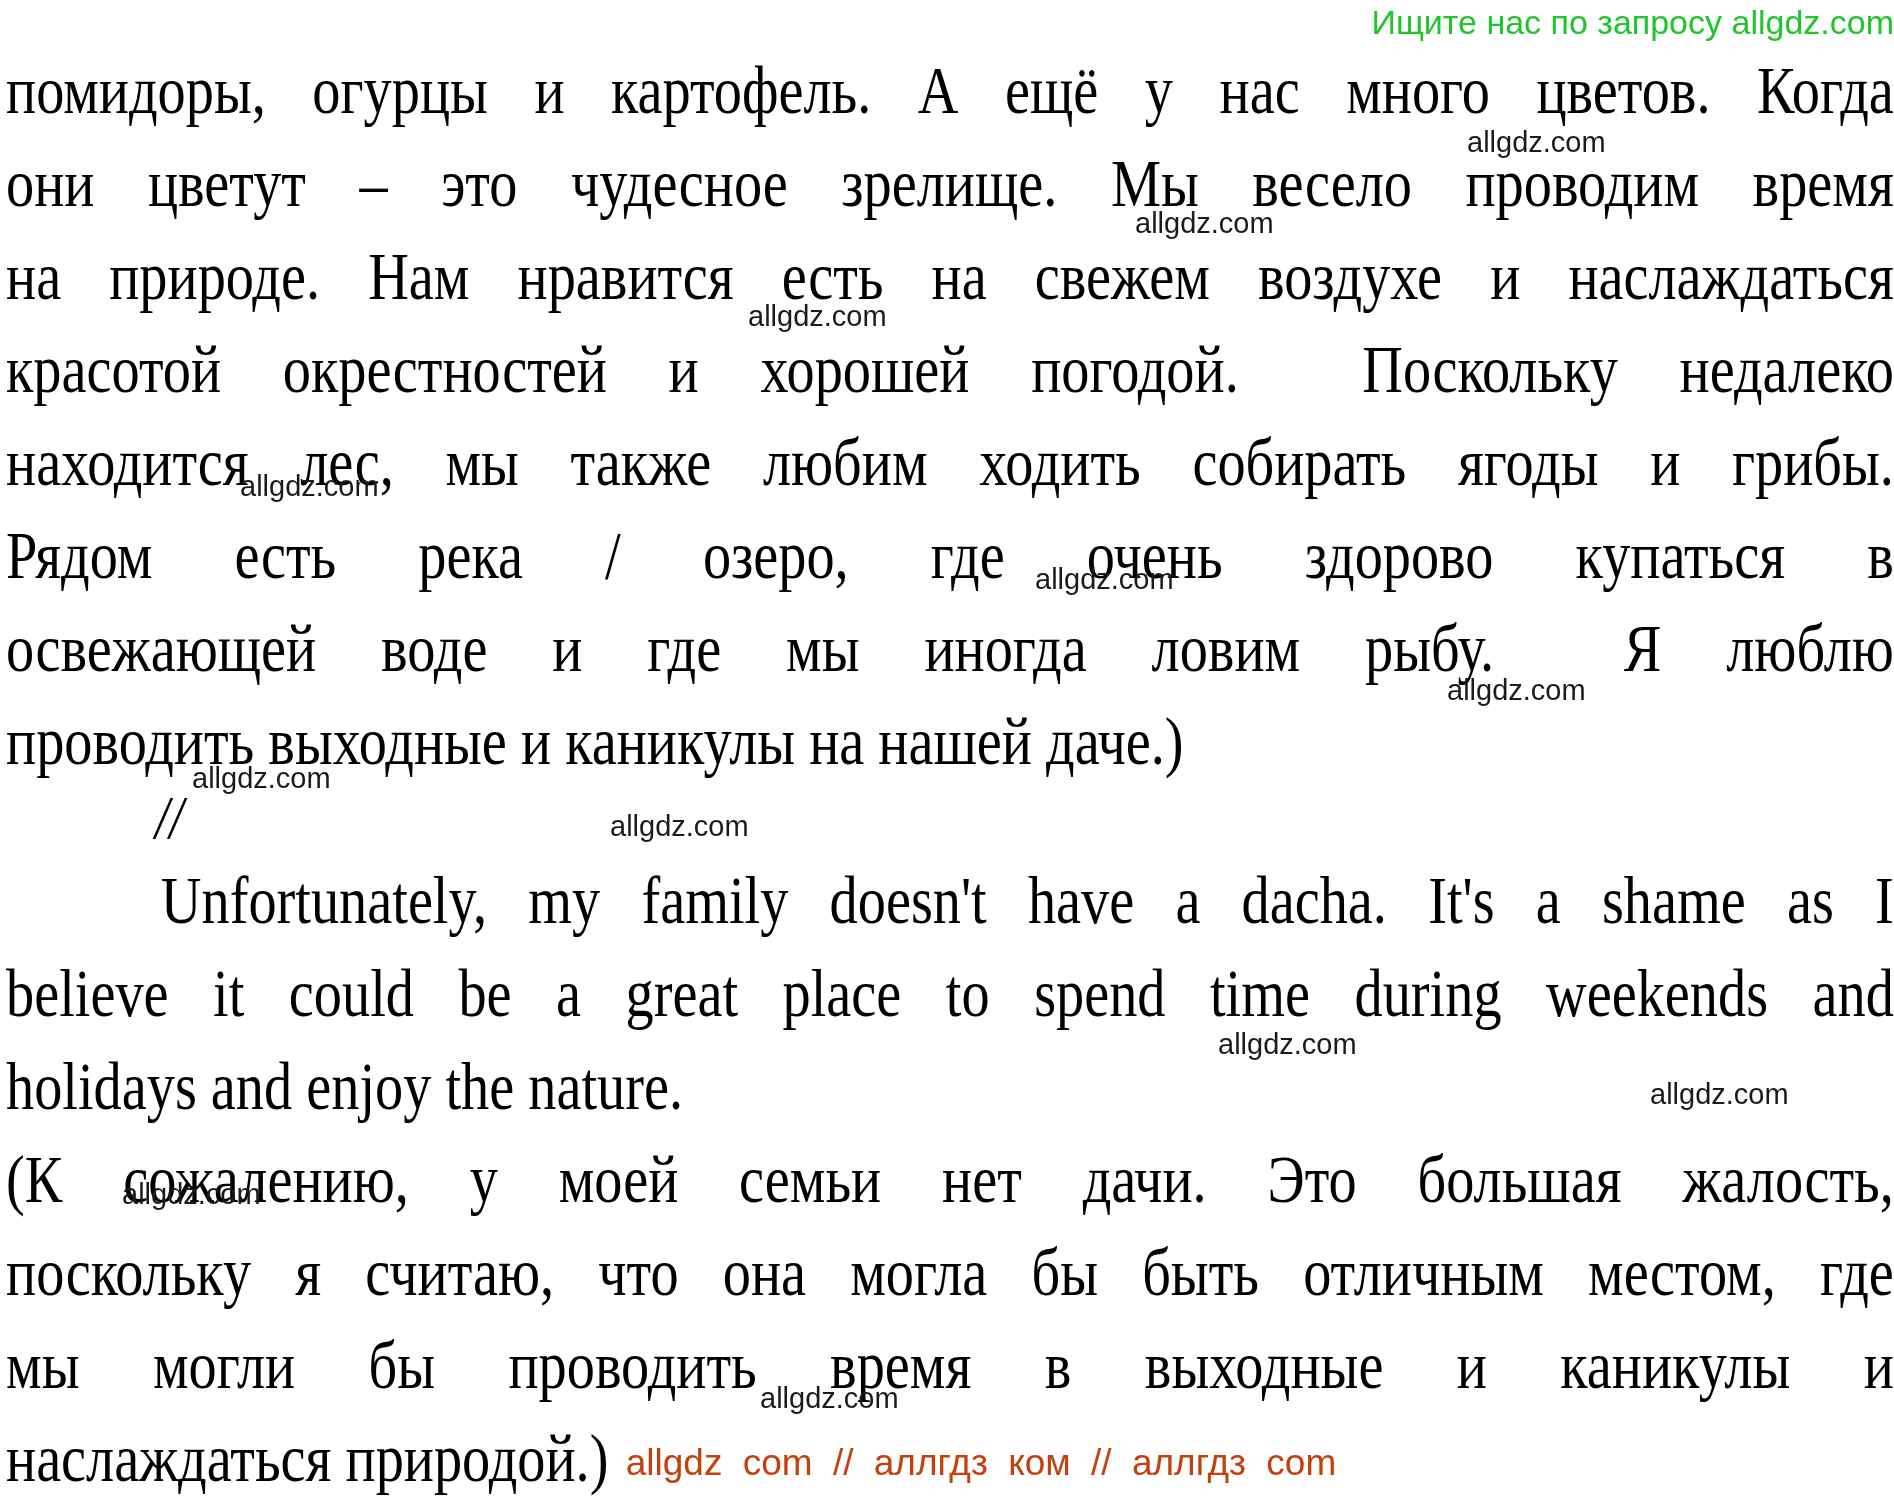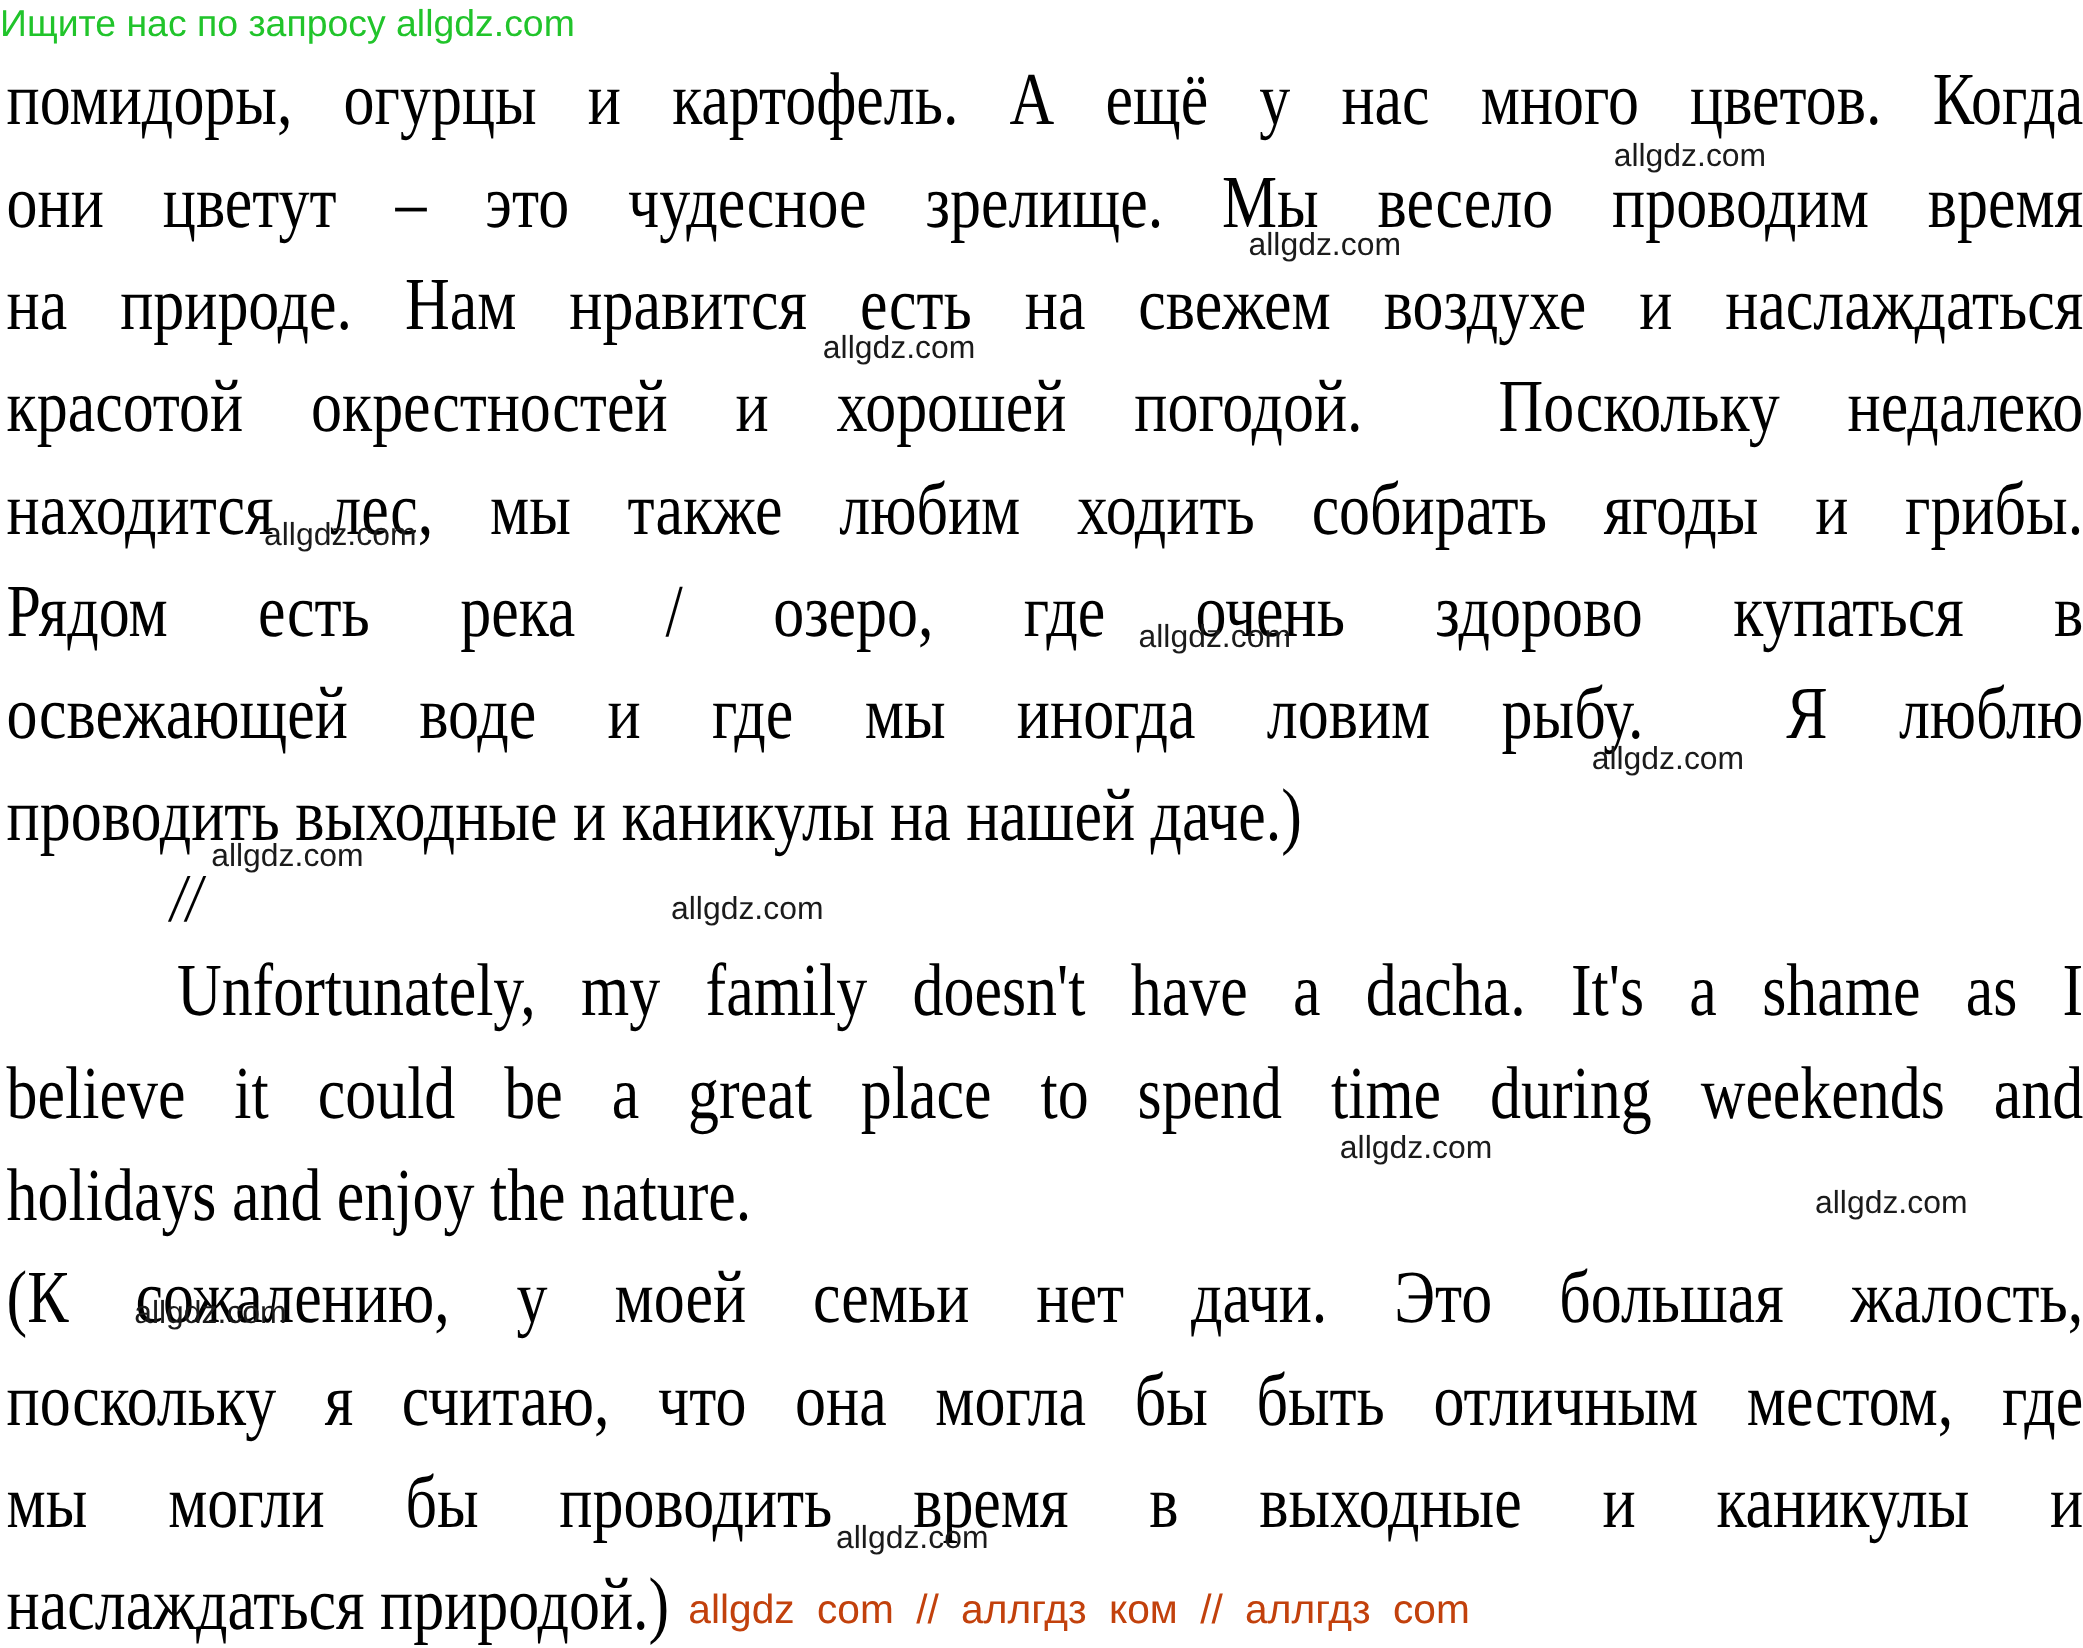--- a/index.html
+++ b/index.html
@@ -13,21 +13,21 @@
     position: relative;
     width: 1894px; height: 1498px;
     background: #ffffff;
     font-family: "Liberation Serif", serif;
   }
   
   .promo {
     position: absolute;
     top: 3px; left: 0;
     width: 100%;
-    text-align: left;
+    text-align: right;
     font-family: "Liberation Sans", sans-serif;
     font-size: 34px;
     font-weight: 400;
     color: #21c42b;
   }
   
   .text-layer {
     position: absolute;
     top: 44px; left: 6px;
     width: 2280px;

